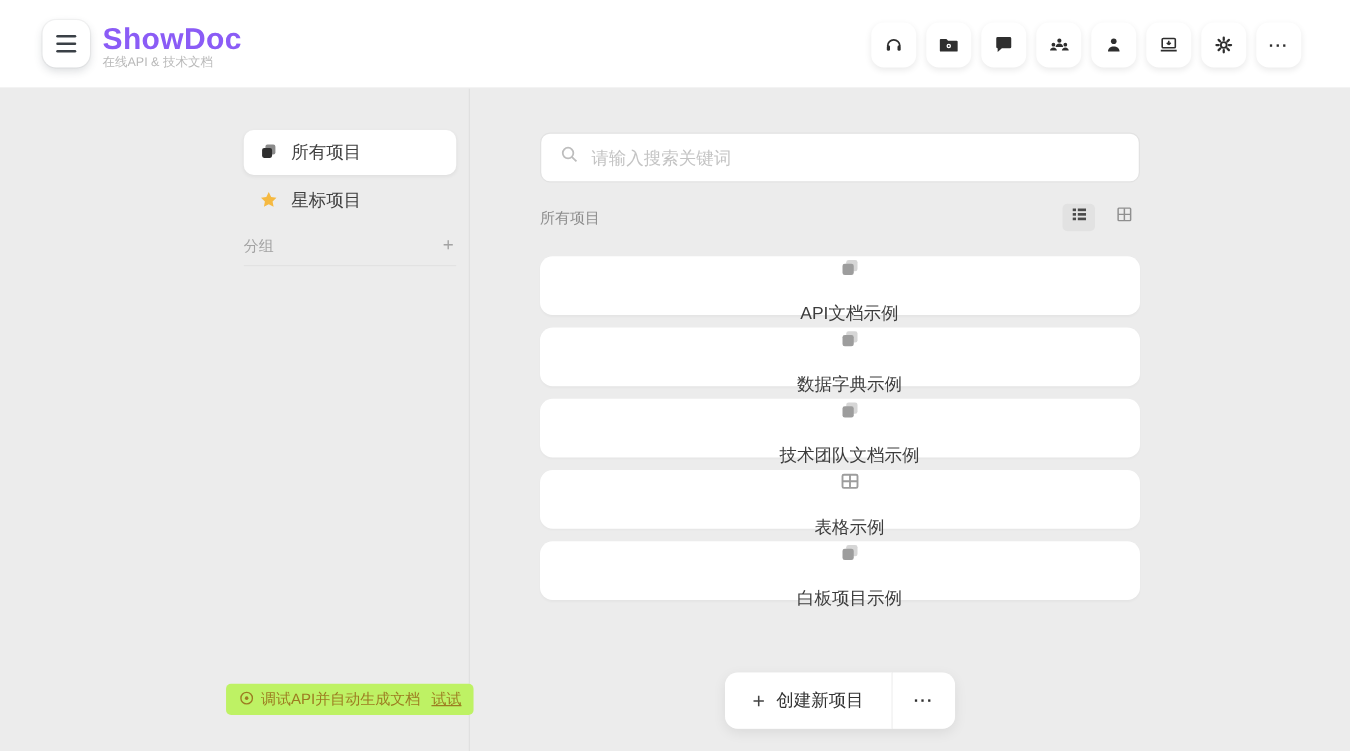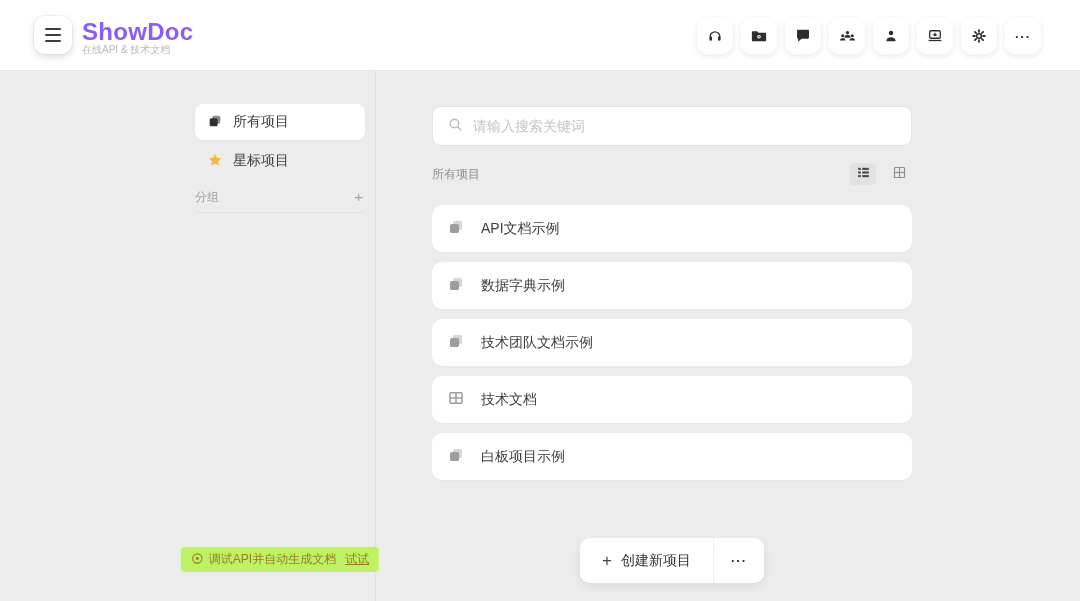--- a/index.html
+++ b/index.html
@@ -90,21 +90,21 @@
   .view-toggles { margin-left: auto; display: flex; align-items: center; gap: 10px; }
   .toggle-btn { width: 26px; height: 22px; border-radius: 4px; display: flex; align-items: center; justify-content: center; cursor: pointer; }
   .toggle-btn.active { background: #e2e2e2; }
 
   .project-list { position: absolute; top: 134px; left: 0; width: 480px; }
   .project-card {
     width: 480px; height: 47px; margin-bottom: 10px;
     background: #fff; border-radius: 10px;
     box-shadow: 0 1px 2px rgba(0,0,0,.03);
     display: flex; align-items: center; gap: 16px; padding-left: 15px;
-    font-size: 14px; color: #3c3c3c; cursor: pointer;
+    font-size: 14px; color: #3c3c3c; cursor: pointer; flex-direction: column;
   }
   .project-card svg { flex: 0 0 auto; }
 
   .footer-actions {
     position: absolute; left: 50%; transform: translateX(-50%); bottom: 18px;
     display: flex; border-radius: 10px; box-shadow: 0 3px 10px rgba(0,0,0,.08);
   }
   .create-btn {
     height: 45px; background: #fff; border: none; cursor: pointer;
     border-radius: 10px 0 0 10px; padding: 0 22px;
@@ -316,21 +316,21 @@
       <span>技术团队文档示例</span>
     </div>
     <div class="project-card">
       <span>
         <svg width="18" height="18" viewBox="0 0 24 24" fill="none" stroke="#9d9d9d" stroke-width="2">
             <rect x="4" y="5" width="16" height="14" rx="1.5"></rect>
             <line x1="12" y1="5" x2="12" y2="19"></line>
             <line x1="4" y1="12" x2="20" y2="12"></line>
           </svg>
       </span>
-      <span>技术文档</span>
+      <span>表格示例</span>
     </div>
     <div class="project-card">
       <span>
         <svg width="18" height="18" viewBox="0 0 24 24">
             <rect x="8" y="4" width="12" height="12" rx="2.5" fill="#d6d6d6"></rect>
             <rect x="4" y="8" width="12" height="12" rx="2.5" fill="#9d9d9d"></rect>
           </svg>
       </span>
       <span>白板项目示例</span>
     </div>

